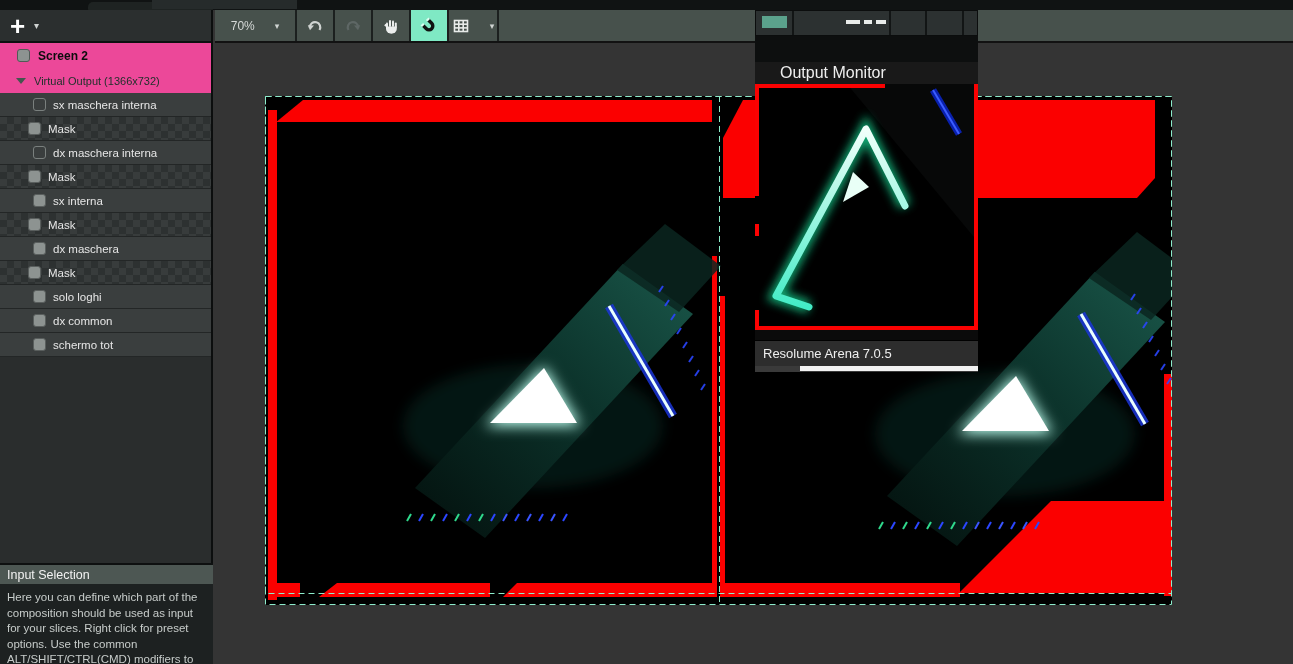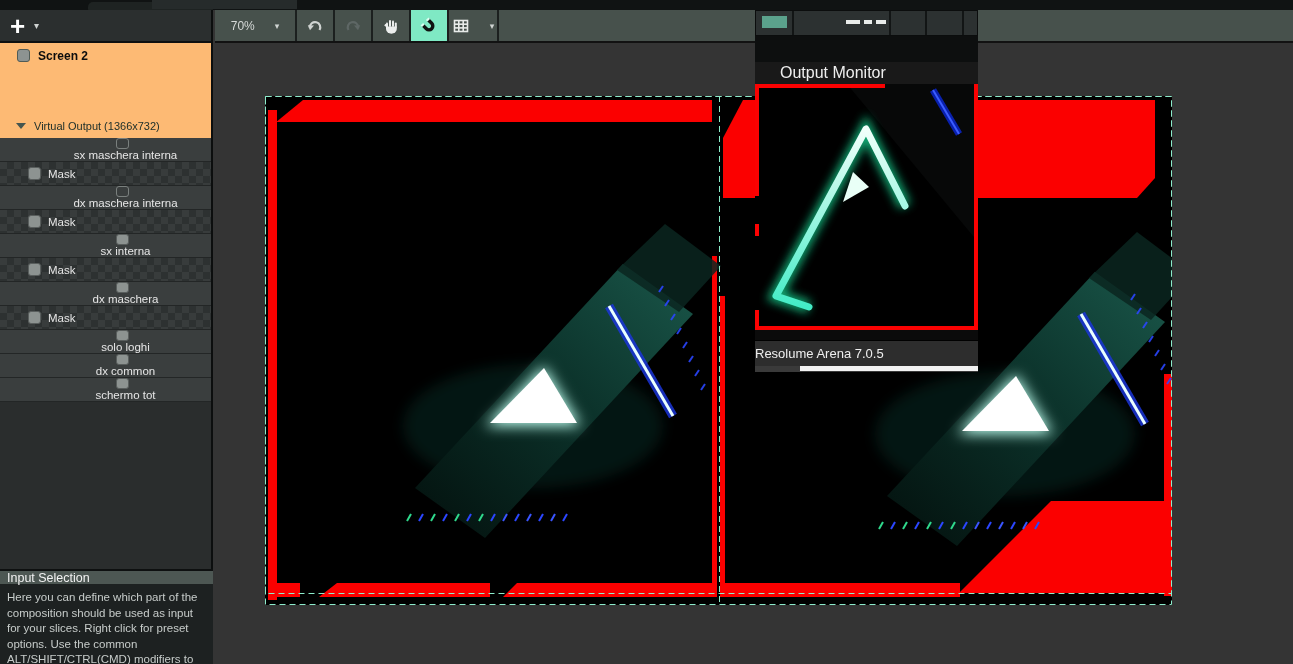--- a/index.html
+++ b/index.html
@@ -22,66 +22,66 @@
   .tbtn.active { background:#7fe9c4; }
   .caret { font-size:9px; color:#d0d4d2; }
 
   
   .sidebar { position:absolute; left:0; top:10px; width:213px; height:654px;
              background:#2a2d2d; border-right:2px solid #0c0e0e; }
   .add-bar { position:relative; height:33px; background:#2b2f2f; border-bottom:2px solid #0e1010; }
   .plus { position:absolute; left:10px; top:1px; color:#ffffff; font-size:26px; font-weight:bold; line-height:30px; }
   .add-caret { position:absolute; left:34px; top:10px; font-size:10px; color:#cfd3d1; }
 
-  .sel-block { background:#fdba74; }
+  .sel-block { background:#ec4899; }
   .row { position:relative; display:flex; align-items:center; }
   .screen-row { height:25px; }
   .screen-row .cb { position:absolute; left:17px; }
   .screen-name { margin-left:38px; font-size:12px; font-weight:bold; color:#0d0d0d; }
-  .vo-row { height:25px;margin-top:45px; }
+  .vo-row { height:25px; }
   .tri-down { position:absolute; left:16px; width:0; height:0;
               border-left:5px solid transparent; border-right:5px solid transparent; border-top:6px solid #45554f; }
   .vo-label { margin-left:34px; font-size:11px; color:#20312b; }
 
   .layer-list { }
   .layer-row { position:relative; height:24px; display:flex; align-items:center;
                background:#3a3e3e; border-bottom:1px solid #232626; color:#e6e6e6; font-size:11.5px; }
   .layer-row.mask { background:
       repeating-conic-gradient(#2d3131 0% 25%, #383c3c 0% 50%) 0 0 / 14px 14px; }
   .layer-row .lab { margin-left:7px; }
-  .indent1 { padding-left:33px;flex-direction:column; }
+  .indent1 { padding-left:33px; }
   .indent2 { padding-left:28px; }
 
   .cb { width:13px; height:13px; border-radius:3px; border:1px solid #7a807e; background:transparent; display:inline-block; }
   .cb.on { background:#8d9391; border-color:#595e5d; }
   .screen-row .cb { background:#8d9391; border-color:#4f5b56; }
 
   .help-panel { position:absolute; left:0; bottom:0; width:213px; }
-  .help-head { height:15px; background:#4d5753; border-top:2px solid #0e1010; color:#f2f2f2;
+  .help-head { height:21px; background:#4d5753; border-top:2px solid #0e1010; color:#f2f2f2;
                font-size:12.5px; display:flex; align-items:center; padding-left:7px; }
   .help-body { background:#1d2121; color:#c7ccca; font-size:11.5px; line-height:15.6px;
                padding:6px 6px 8px 7px; height:80px; }
 
   
   .canvas { position:absolute; left:215px; top:45px; width:1078px; height:619px; background:#343434; }
   .comp-svg { position:absolute; left:50px; top:51px; }
 
   
   .float-win { position:absolute; left:755px; top:10px; width:223px; background:#000; z-index:10; }
   .fw-strip { position:relative; height:26px; background:#2c3131; border:1px solid #0b0d0d; }
   .fw-teal { position:absolute; left:6px; top:5px; width:25px; height:12px; background:#5ba28c; }
   .fw-sep { position:absolute; top:0; width:2px; height:100%; background:#121515; }
   .fw-frag { position:absolute; top:9px; height:4px; background:#e9ecea; }
   .fw-gap { height:26px; background:#0d0f0f; }
   .om-title { height:22px; background:#191919; color:#efefef; font-size:16px;
               display:flex; align-items:center; padding-left:25px; }
   .om-preview { position:relative; height:246px; background:#000; }
   .fw-gap2 { height:10px; background:#0b0b0b; }
   .arena-bar { height:26px; background:#2d2d2d; color:#efefef; font-size:13px;
-               display:flex; align-items:center; border-top:1px solid #000; }
+               display:flex; align-items:center; padding-left:8px; border-top:1px solid #000; }
   .arena-progress { position:relative; height:6px; background:#3a3a3a; }
   .arena-progress .fill { position:absolute; left:45px; top:0; right:0; height:5px; background:#f2f2f2; }
 </style>
 </head>
 <body>
 
 <div class="top-strip">
   <div class="seg1"></div>
   <div class="seg2"></div>
 </div>

